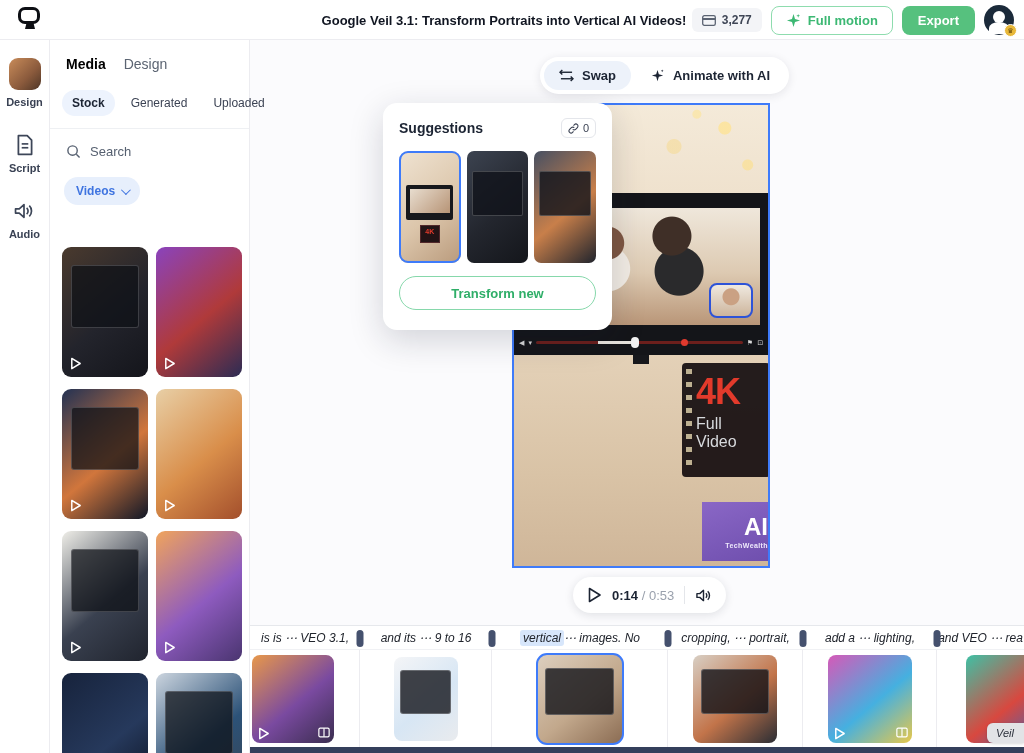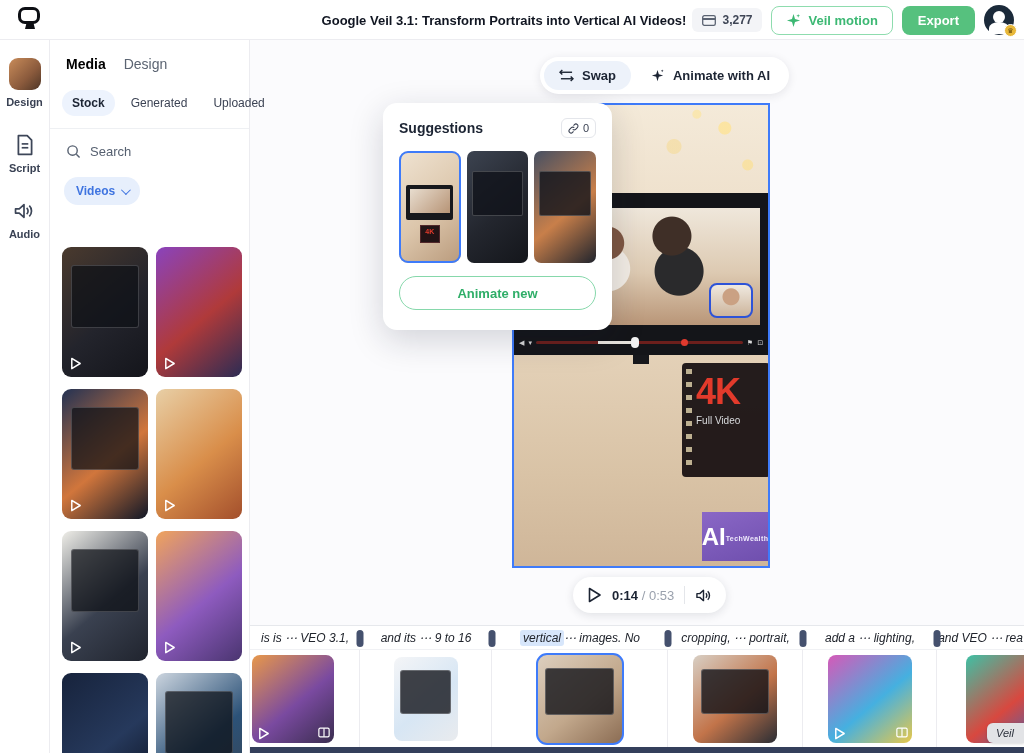--- a/index.html
+++ b/index.html
@@ -105,25 +105,25 @@
   .caption { position:absolute; left:26px; right:28px; top:318px; z-index:3;
     background:rgba(10,10,12,.9); border-radius:6px; padding:7px 8px; text-align:center;
     font-size:12px; font-weight:bold; color:#fff; line-height:1.35; }
   .caption .hl-yellow { color:#f2e45c; }
 
   .plaque { position:absolute; right:-2px; top:258px; width:88px; height:114px; z-index:2;
     background:rgba(22,14,16,.93); border-radius:4px; padding:10px 4px 0 14px; }
   .plaque .holes { position:absolute; left:4px; top:6px; bottom:6px; width:6px;
     background:repeating-linear-gradient(180deg,#d9cba6 0 5px, rgba(0,0,0,0) 5px 13px); opacity:.85; }
   .plaque .big { font-size:36px; font-weight:bold; color:#e23a2b; letter-spacing:-1px; line-height:1.05; }
-  .plaque .small { font-size:10px; color:#d8dadd; margin-top:4px; }
-
-  .watermark { position:absolute; right:0; bottom:5px; width:66px; height:49px; z-index:2;
-    background:linear-gradient(160deg,#8a67c6,#6f4fae); display:flex; flex-direction:row;
-    align-items:center; justify-content:center; }
+  .plaque .small { font-size:16px; color:#d8dadd; margin-top:4px; }
+
+  .watermark { position:absolute; right:0; bottom:5px; width:66px; height:59px; z-index:2;
+    background:linear-gradient(160deg,#8a67c6,#6f4fae); display:flex; flex-direction:column;
+    align-items:flex-end; justify-content:center; }
   .watermark .wm1 { font-size:24px; font-weight:bold; color:#fff; line-height:1; }
   .watermark .wm2 { font-size:7px; font-weight:bold; color:#efeafc; letter-spacing:.4px; margin-top:3px; }
 
   
   .popup { position:absolute; left:133px; top:63px; width:229px; height:227px; background:#fff;
     border-radius:14px; box-shadow:0 10px 34px rgba(22,28,48,.18); z-index:15; padding:15px 16px; }
   .popup-head { display:flex; align-items:center; justify-content:space-between; }
   .popup-title { font-size:14px; font-weight:bold; color:#1c2433; }
   .link-pill { display:flex; align-items:center; gap:4px; border:1px solid #e4e6eb; border-radius:6px;
     padding:3px 6px; font-size:11px; color:#3c4354; cursor:pointer; }
@@ -193,21 +193,21 @@
           <rect x="0.7" y="0.7" width="12.6" height="9.6" rx="1.6" fill="none" stroke="#5b6372" stroke-width="1.3"></rect>
           <rect x="0.7" y="3" width="12.6" height="2" fill="#5b6372"></rect>
         </svg>
       <span>3,277</span>
     </div>
     <button class="btn-outline-green">
       <svg width="15" height="15" viewBox="0 0 16 16">
           <path d="M8 1 L9.6 6.4 L15 8 L9.6 9.6 L8 15 L6.4 9.6 L1 8 L6.4 6.4 Z" fill="#3cb873"></path>
           <path d="M13 1 L13.5 2.5 L15 3 L13.5 3.5 L13 5 L12.5 3.5 L11 3 L12.5 2.5 Z" fill="#3cb873"></path>
         </svg>
-      <span>Veil motion</span>
+      <span>Full motion</span>
     </button>
     <button class="btn-green">Export</button>
     <div class="avatar">
       <div class="head"></div>
         <div class="body"></div>
       <div class="crown">♛</div>
     </div>
   </div>
 </div>
 
@@ -386,21 +386,21 @@
             <b>4K</b>
           </div>
         </div>
         <div class="sug-thumb" style="background: linear-gradient(140deg, rgb(60, 67, 80) 0%, rgb(35, 38, 46) 55%, rgb(20, 22, 27) 100%);">
           <div class="screenrect2"></div>
         </div>
         <div class="sug-thumb" style="background: linear-gradient(140deg, rgb(71, 80, 98) 0%, rgb(200, 127, 74) 55%, rgb(32, 36, 45) 100%);">
           <div class="screenrect2"></div>
         </div>
       </div>
-    <button class="gen-btn">Animate new</button>
+    <button class="gen-btn">Transform new</button>
   </div>
 
   <div class="playbar">
     <svg width="15" height="16" viewBox="0 0 14 16">
         <path d="M2 1.5 L12.5 8 L2 14.5 Z" fill="none" stroke="#1c2433" stroke-width="1.6" stroke-linejoin="round"></path>
       </svg>
     <span class="timecode">
       <span class="cur">0:14</span>
       <span class="tot"> <span>/</span> <span>0:53</span></span>
     </span>

